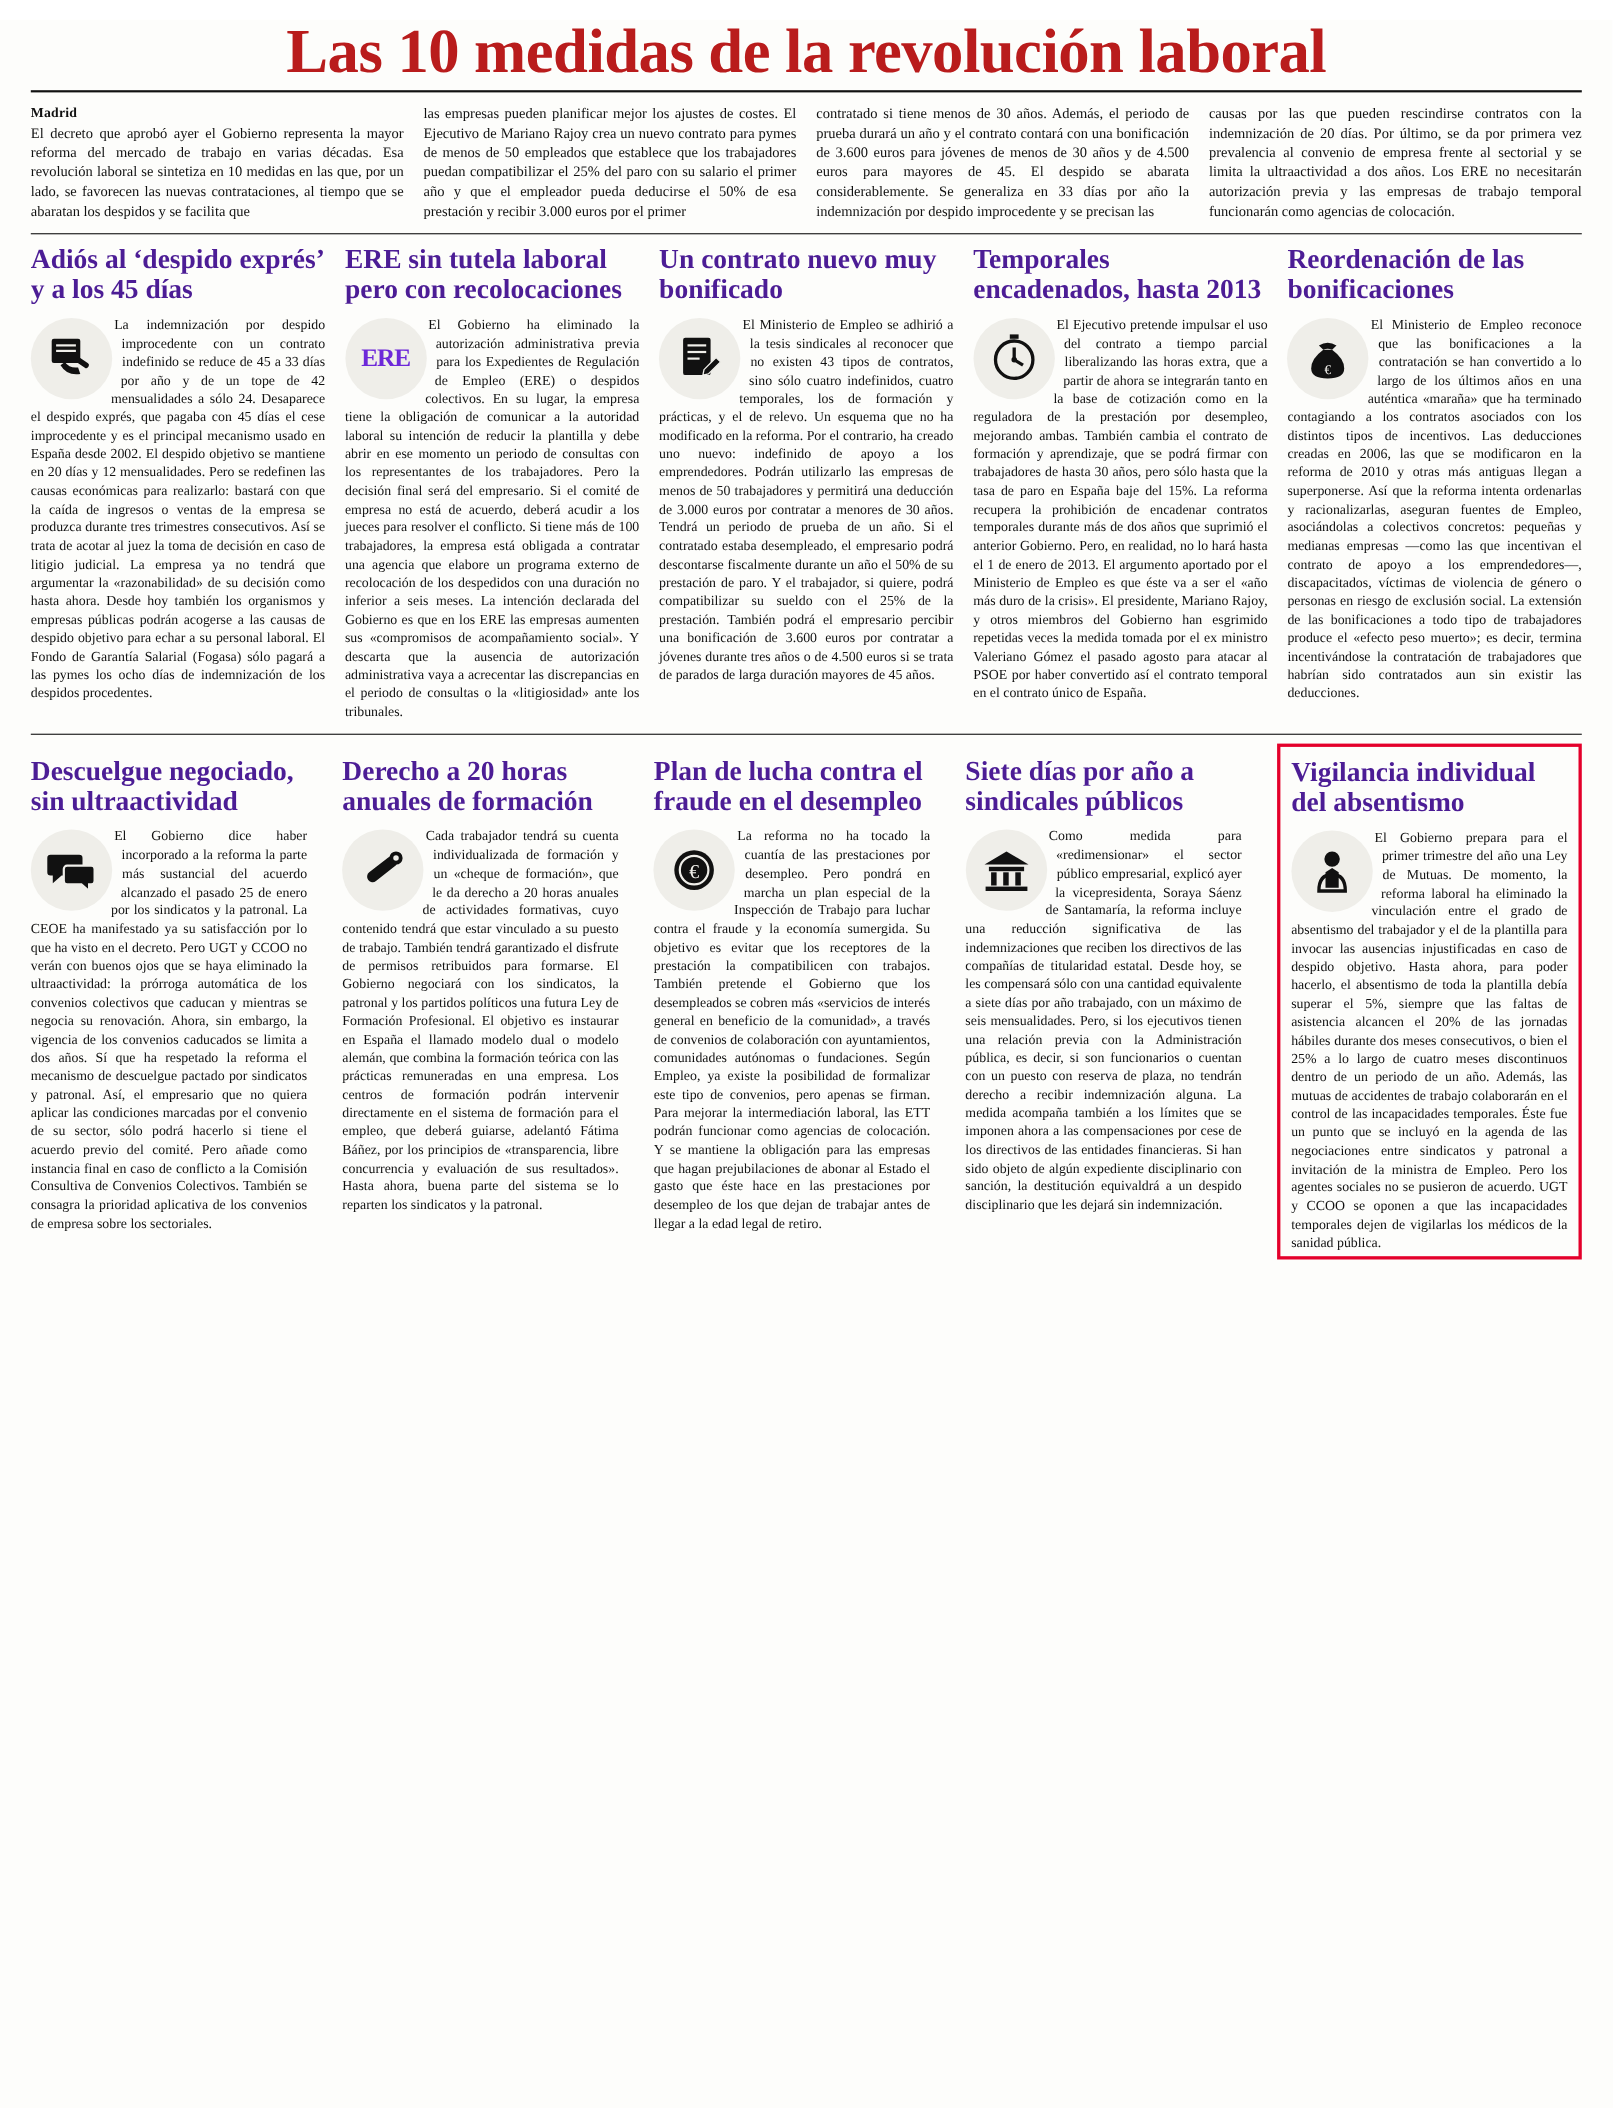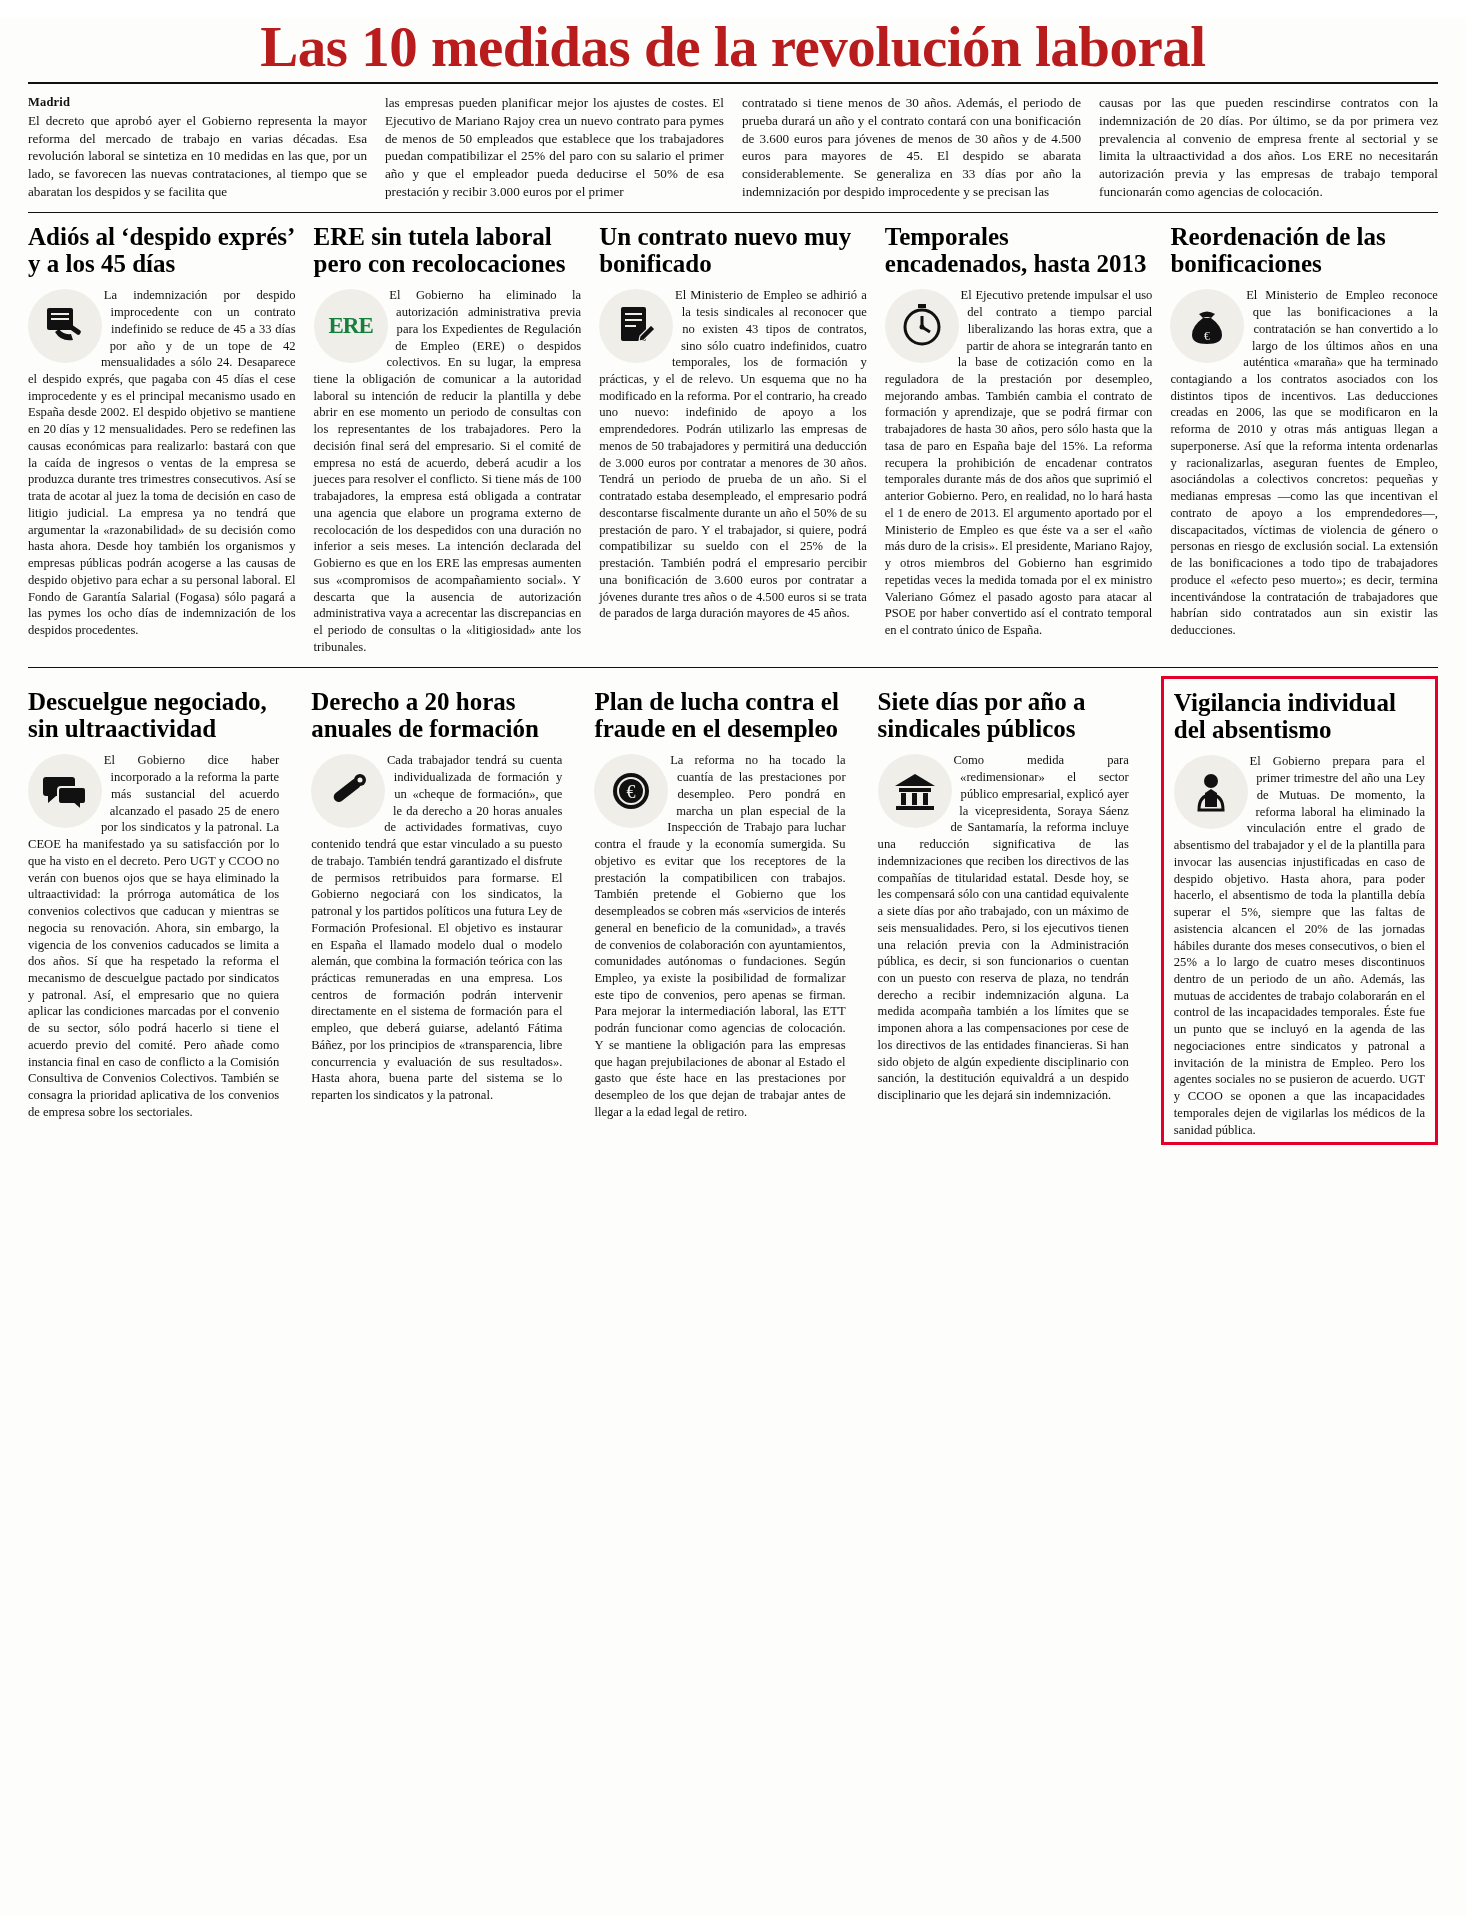--- a/index.html
+++ b/index.html
@@ -75,21 +75,21 @@
     flex: 1;
     position: relative;
     padding-top: 10px;
   }
   .cell .title {
     font-family: "Liberation Serif", serif;
     font-weight: bold;
     font-size: 25px;
     line-height: 1.08;
     margin-bottom: 10px;
-    color: #000000;
+    color: #4c1d95;
   }
   .body-wrap {
     font-size: 12.6px;
     line-height: 1.33;
     text-align: justify;
     hyphens: auto;
   }
   .icon {
     float: left;
     width: 74px;
@@ -100,21 +100,21 @@
     display: flex;
     align-items: center;
     justify-content: center;
     shape-outside: circle(50%);
   }
   .icon svg { display: block; }
   .icon .txt {
     font-family: "Liberation Serif", serif;
     font-weight: bold;
     font-size: 23px;
-    color: #15803d;
+    color: #6d28d9;
     letter-spacing: -1px;
   }
 
   
   .highlight {
     border: 3px solid #e4002b;
     padding: 8px 10px 4px 10px;
     margin-top: -2px;
     box-sizing: border-box;
   }

